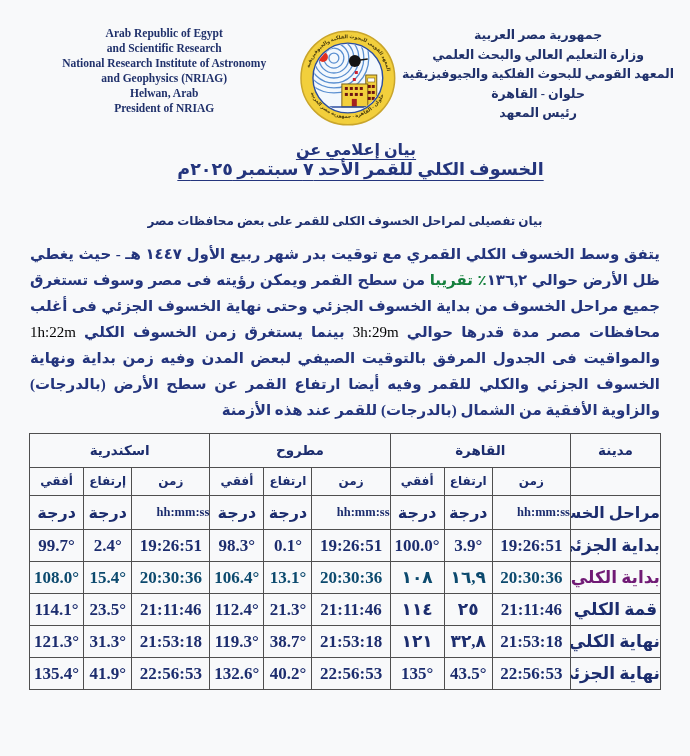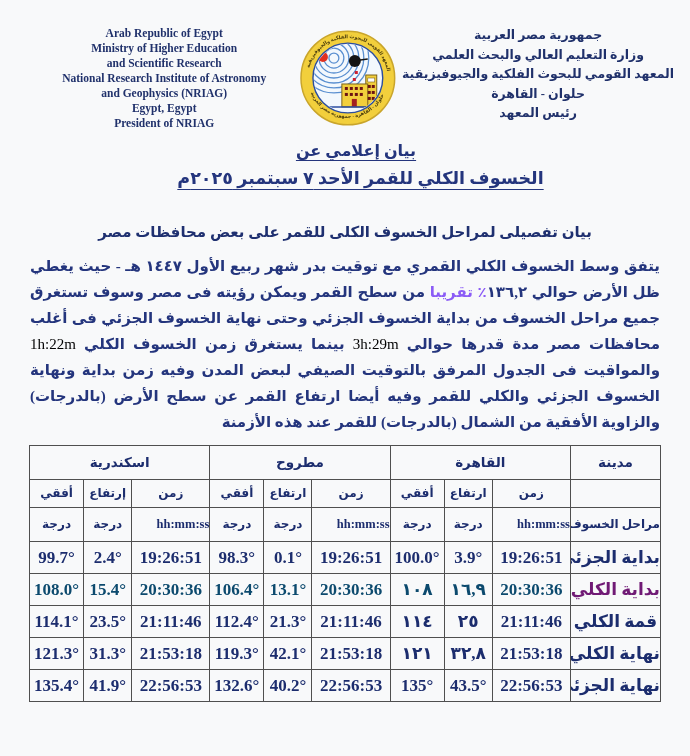--- a/index.html
+++ b/index.html
@@ -14,74 +14,73 @@
 
   
   .hdr{display:flex;justify-content:space-between;align-items:flex-start;padding:26px 12px 0 30px;}
   .hdr-en{width:280px;text-align:center;font-weight:bold;font-size:11.5px;line-height:15px;color:#20316b;}
   .hdr-logo{width:104px;height:104px;margin-top:0;}
   .hdr-ar{width:292px;text-align:center;direction:rtl;font-weight:bold;font-size:12.5px;line-height:19.5px;color:#20316b;}
 
   
   .title-block{text-align:center;margin-top:10px;direction:rtl;}
   .title-1{font-size:16px;font-weight:bold;text-decoration:underline;text-underline-offset:4px;margin-left:22px;}
-  .title-2{font-size:17.5px;font-weight:bold;text-decoration:underline;text-underline-offset:5px;margin-top:8px;padding-left:31px;}
+  .title-2{font-size:17.5px;font-weight:bold;text-decoration:underline;text-underline-offset:5px;margin-top:0;padding-left:31px;}
 
   .section-heading{
     text-align:center;direction:rtl;margin-top:34px;
-    font-size:15px;font-weight:bold;color:#1f3070;
+    font-size:12px;font-weight:bold;color:#1f3070;
   }
 
   
   .body-par{
     direction:rtl;margin:12px 30px 0 30px;
     text-align:justify;text-align-last:right;
     font-size:15px;font-weight:bold;line-height:26px;color:#24357d;
   }
-  .red-word{color:#8b5cf6;}
+  .red-word{color:#15803d;}
   .dur{color:#000000;font-weight:normal;font-family:"Liberation Serif",serif;margin-top:8px;}
 
   
   table.eclipse{
     direction:rtl;border-collapse:collapse;margin:10px auto 0 auto;
     table-layout:fixed;width:632px;
   }
   table.eclipse th,table.eclipse td{
     border:1px solid #4f4f4f;text-align:center;vertical-align:middle;
     padding:0;color:#1c2d6e;font-weight:bold;overflow:hidden;white-space:nowrap;
   }
   col.c-phase{width:90px;}
   col.c-time{width:78px;}
   col.c-alt{width:48px;}
   col.c-az{width:54px;}
   tr.h-city th{height:33px;font-size:13.5px;}
   tr.h-sub th{height:27px;font-size:12px;text-align:center;}
-  tr.h-unit th{height:33px;font-size:12px;}
+  tr.h-unit th{height:33px;font-size:16px;}
   tr.h-unit th.unit-time{font-size:12.5px;text-align:right;}
   tr.data td{height:31px;font-size:17px;}
   td.phase{font-size:12.5px;}
   tr.muted td{color:#0c4a6e;}
   tr.muted td.phase{color:#701a75;}
   td.muted-cell{color:#6b7aa1;font-size:11.5px;}
   td.red-cell{color:#a32020;}
 </style>
 </head>
 <body>
 
 <div class="page">
 
   <div class="hdr">
 
     <div class="hdr-en">
       <div>Arab Republic of Egypt</div>
-      <div>Ministry of Higher Education</div>
       <div>and Scientific Research</div>
       <div>National Research Institute of Astronomy</div>
       <div>and Geophysics (NRIAG)</div>
-      <div>Egypt, Egypt</div>
+      <div>Helwan, Arab</div>
       <div>President of NRIAG</div>
     </div>
 
     <svg class="hdr-logo" viewBox="0 0 100 100">
       <defs>
         <clipPath id="innerClip">
             <circle cx="50" cy="50" r="34"></circle>
           </clipPath>
         <path id="ringTop" d="M 50,50 m -40,0 a 40,40 0 1 1 80,0" fill="none"></path>
         <path id="ringBottom" d="M 50,50 m -40,0 a 40,40 0 1 0 80,0" fill="none"></path>
@@ -233,21 +232,21 @@
       <td>21:11:46</td>
       <td>23.5°</td>
       <td>114.1°</td>
     </tr>
     <tr class="data">
       <td class="phase">نهاية الكلي</td>
       <td>21:53:18</td>
       <td class="muted-cell">٣٢,٨</td>
       <td class="muted-cell">١٢١</td>
       <td>21:53:18</td>
-      <td>42.1°</td>
+      <td>38.7°</td>
       <td>119.3°</td>
       <td>21:53:18</td>
       <td>31.3°</td>
       <td>121.3°</td>
     </tr>
     <tr class="data">
       <td class="phase">نهاية الجزئي</td>
       <td>22:56:53</td>
       <td class="red-cell">43.5°</td>
       <td>135°</td>

